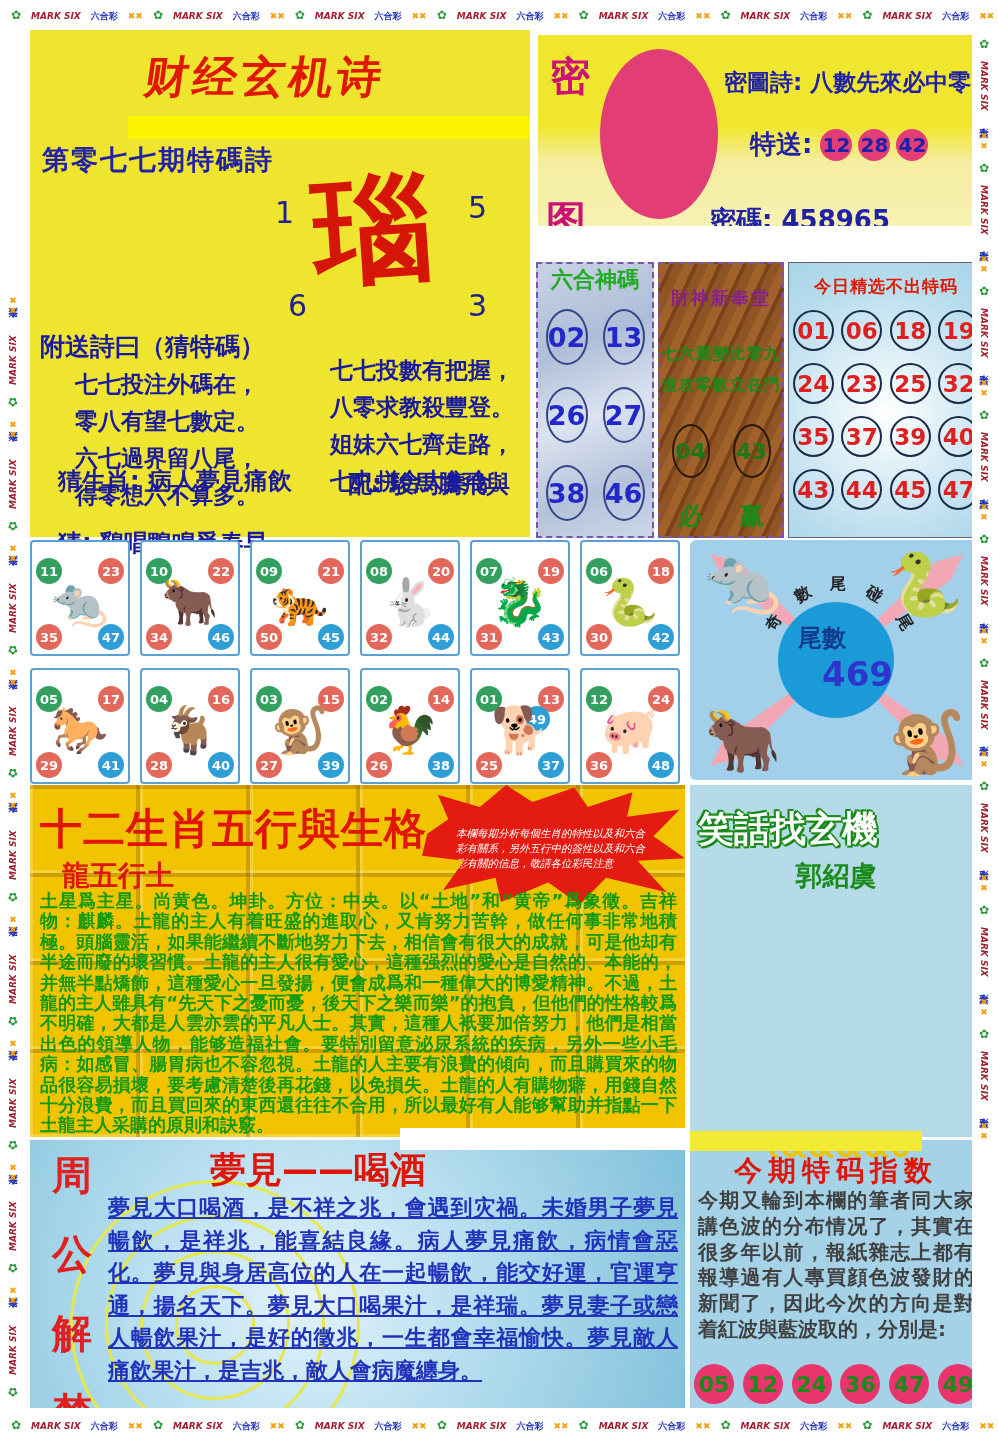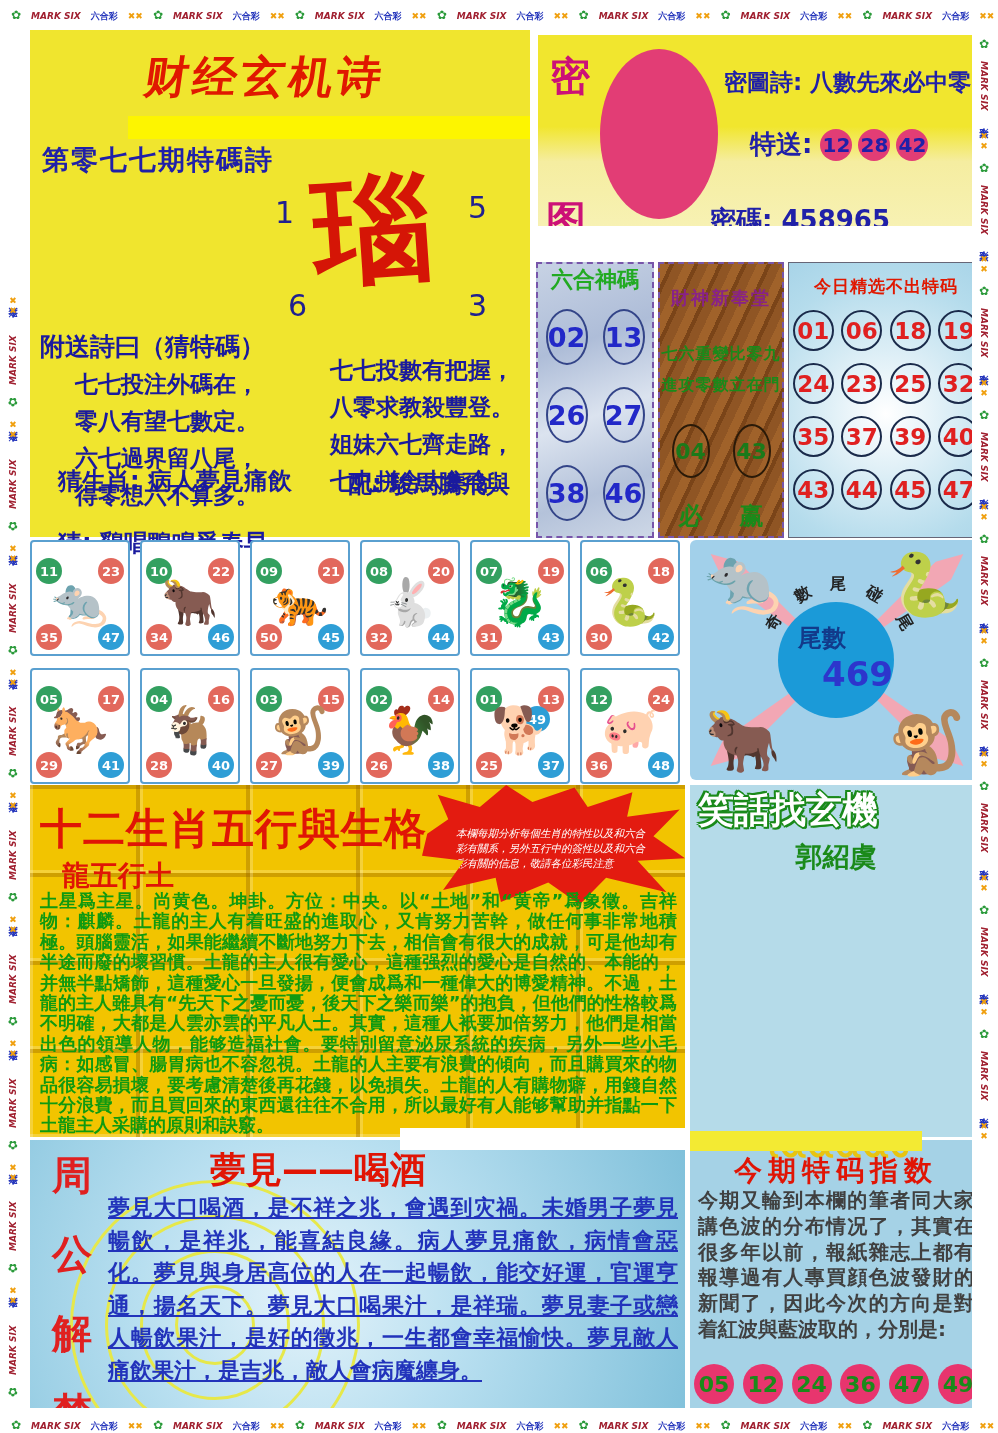--- a/index.html
+++ b/index.html
@@ -98,21 +98,21 @@
                      repeating-linear-gradient(0deg,rgba(255,255,255,.22) 0 3px,rgba(0,0,0,0) 3px 84px,rgba(140,90,0,.35) 84px 88px);}
   .art-title{position:absolute;left:10px;top:16px;font-size:42px;font-weight:bold;color:#e01505;letter-spacing:1px;}
   .art-sub{position:absolute;left:32px;top:72px;font-size:28px;font-weight:bold;color:#e01505;}
   .burst{position:absolute;left:392px;top:0px;width:263px;height:122px;background:#e31b10;color:#fff;
     clip-path:polygon(2% 40%,10% 28%,6% 8%,22% 18%,32% 0%,42% 14%,58% 2%,63% 18%,80% 6%,78% 26%,98% 20%,88% 42%,100% 60%,82% 62%,93% 88%,70% 76%,60% 98%,48% 80%,30% 96%,28% 76%,8% 86%,16% 62%,0% 58%);
     display:flex;align-items:center;}
   .burst-text{padding:18px 30px 14px 34px;font-size:10.5px;font-style:italic;line-height:15px;}
   .art-body{position:absolute;left:10px;top:106px;width:637px;font-size:18px;font-weight:bold;color:#0f9a10;line-height:20.4px;text-align:justify;}
 
   
-  .p-joke{position:absolute;left:690px;top:785px;width:292px;height:352px;background:#b5dbe9;padding:1px 8px;}
+  .p-joke{position:absolute;left:690px;top:785px;width:292px;height:352px;background:#b5dbe9;padding:20px 8px;}
   .joke-title{font-size:36px;font-weight:bold;color:#fff;text-shadow:-2px 0 #1a8a1a,2px 0 #1a8a1a,0 -2px #1a8a1a,0 2px #1a8a1a,2px 2px #1a8a1a,-2px -2px #1a8a1a;}
   .joke-sub{text-align:center;font-size:27px;font-weight:bold;color:#1a8a1a;margin:4px 0 8px;}
   .joke-body{font-size:18.5px;font-weight:bold;color:#1a9a2a;line-height:26.5px;text-align:justify;}
   .joke-body .ind{text-indent:2em;}
 
   
   .strip-white2{position:absolute;left:400px;top:1128px;width:290px;height:22px;background:#fff;z-index:3;}
   .strip-yellow2{position:absolute;left:690px;top:1131px;width:232px;height:20px;background:#f3ea33;z-index:3;}
   .p-dream{position:absolute;left:30px;top:1140px;width:655px;height:268px;overflow:hidden;
     background:radial-gradient(circle at 42% 58%, #e4f3fa 0%, #b8dff0 40%, #7fc0da 100%);}

